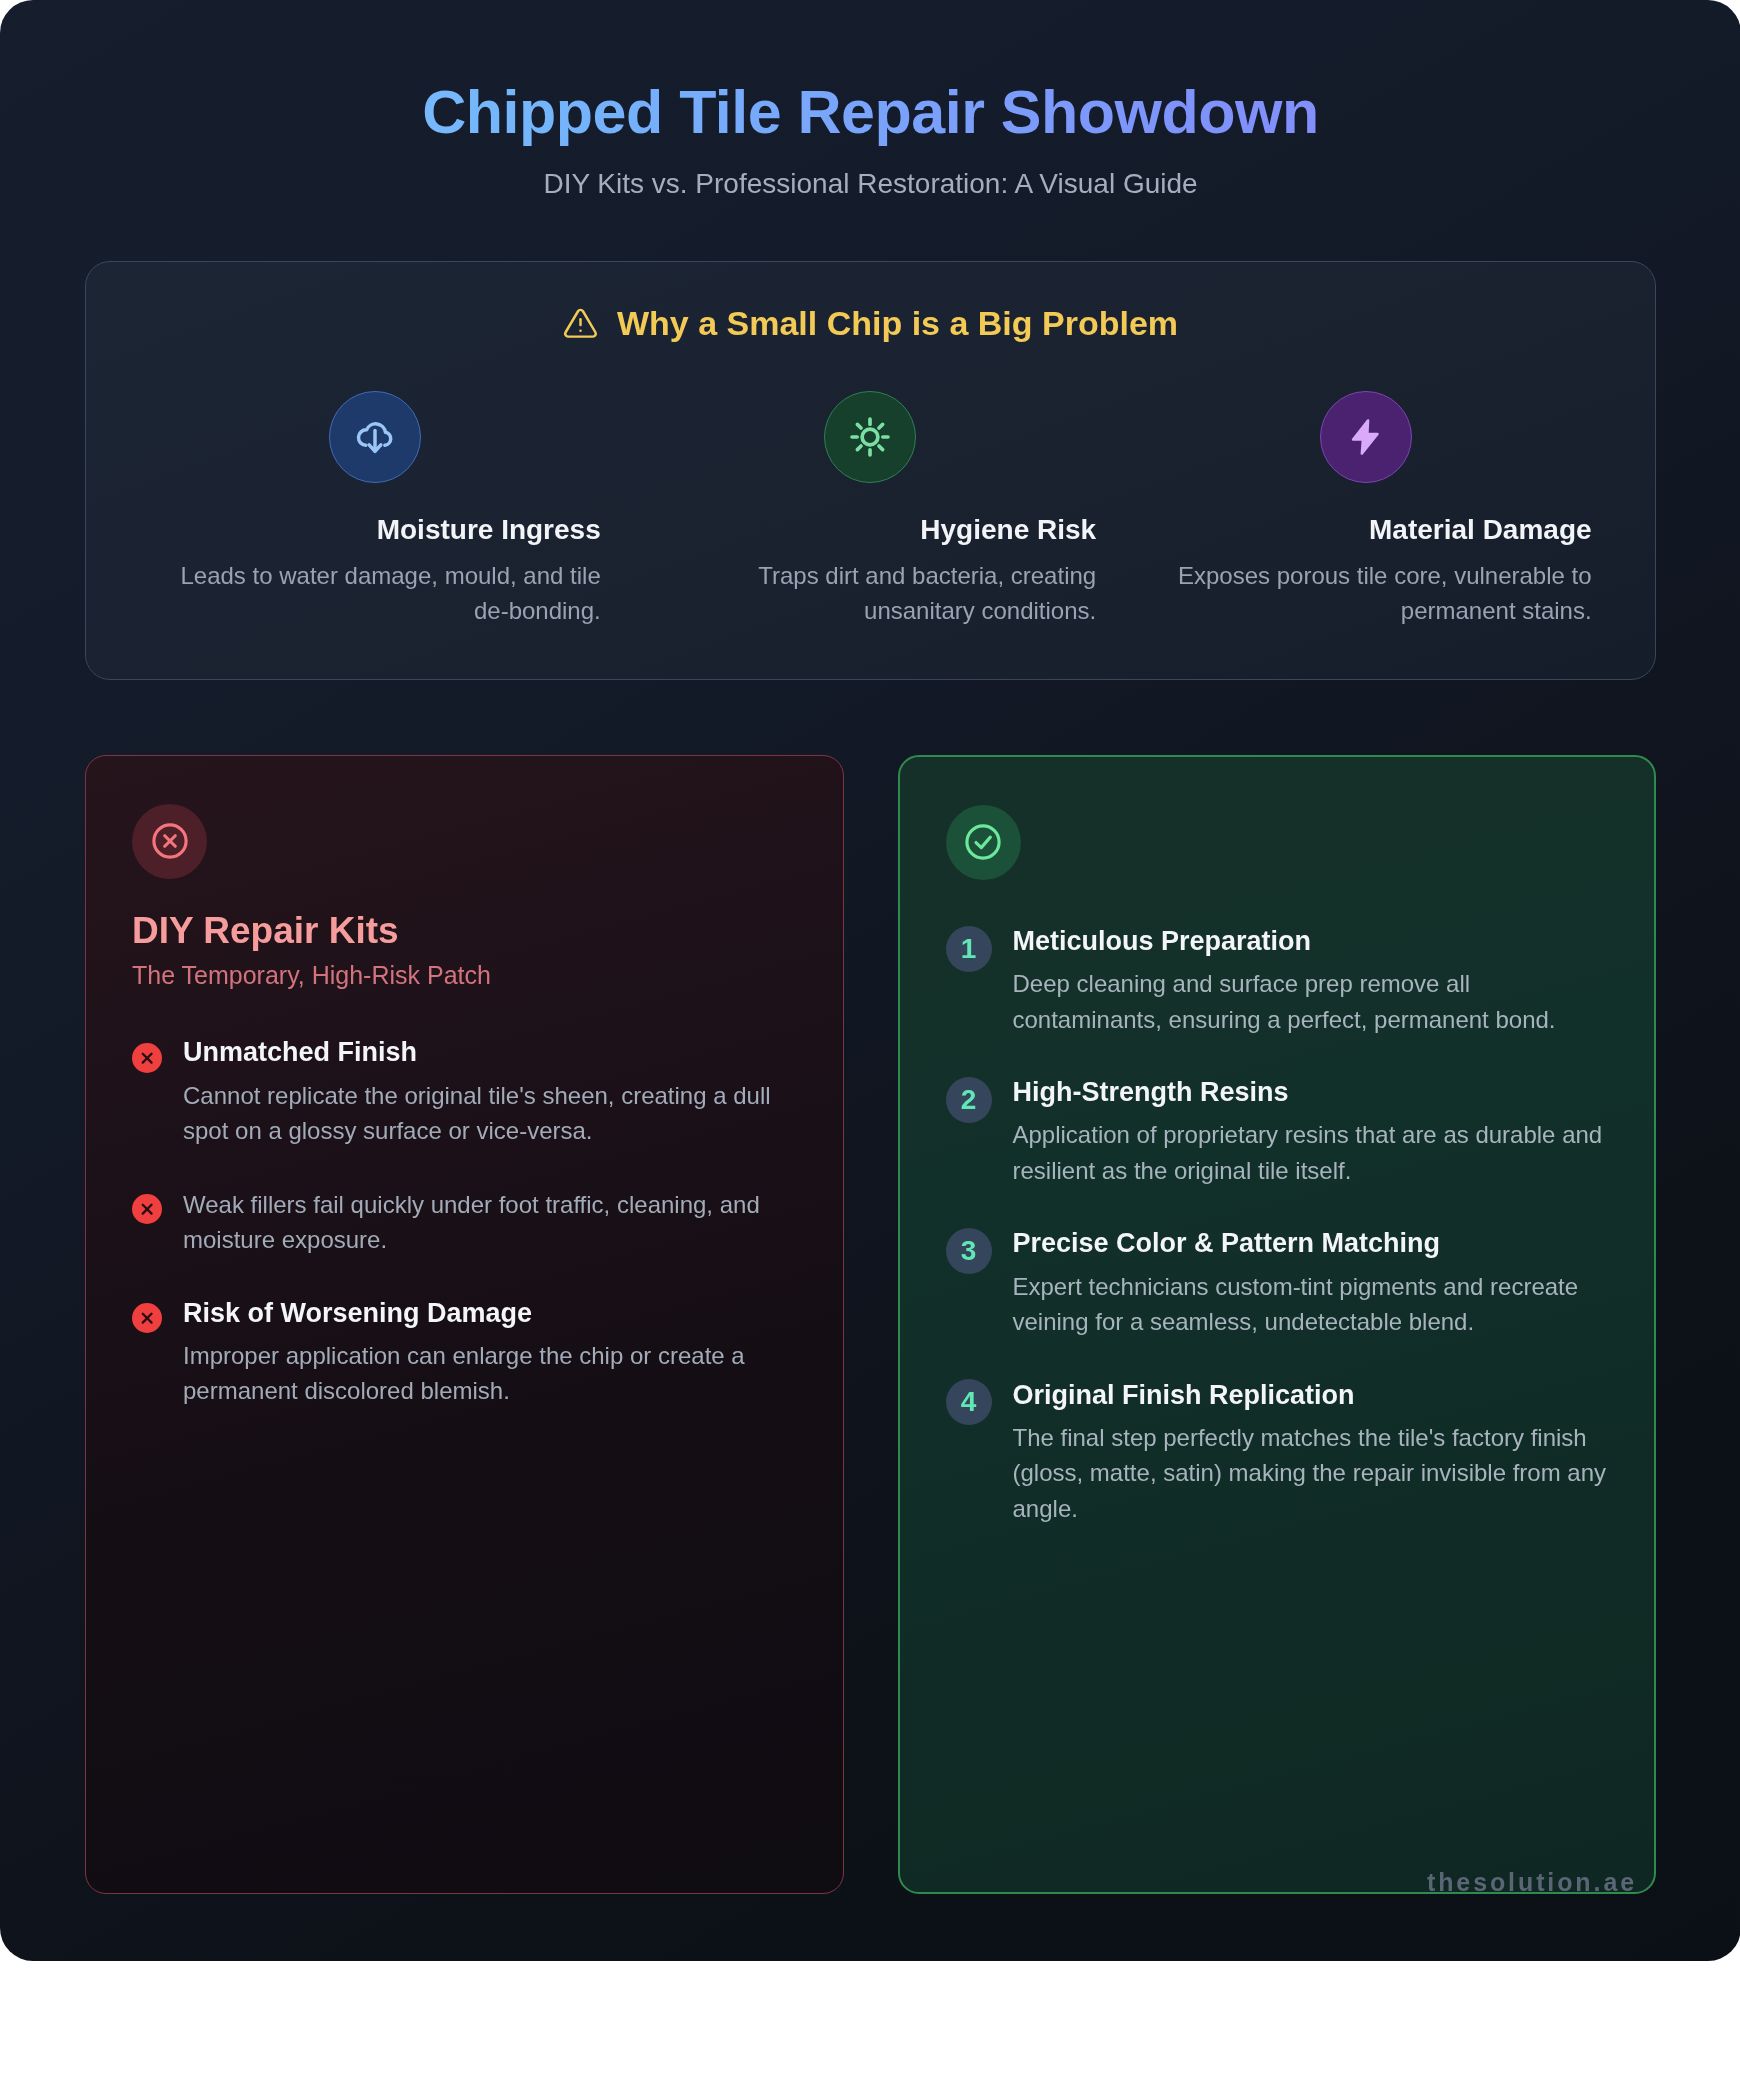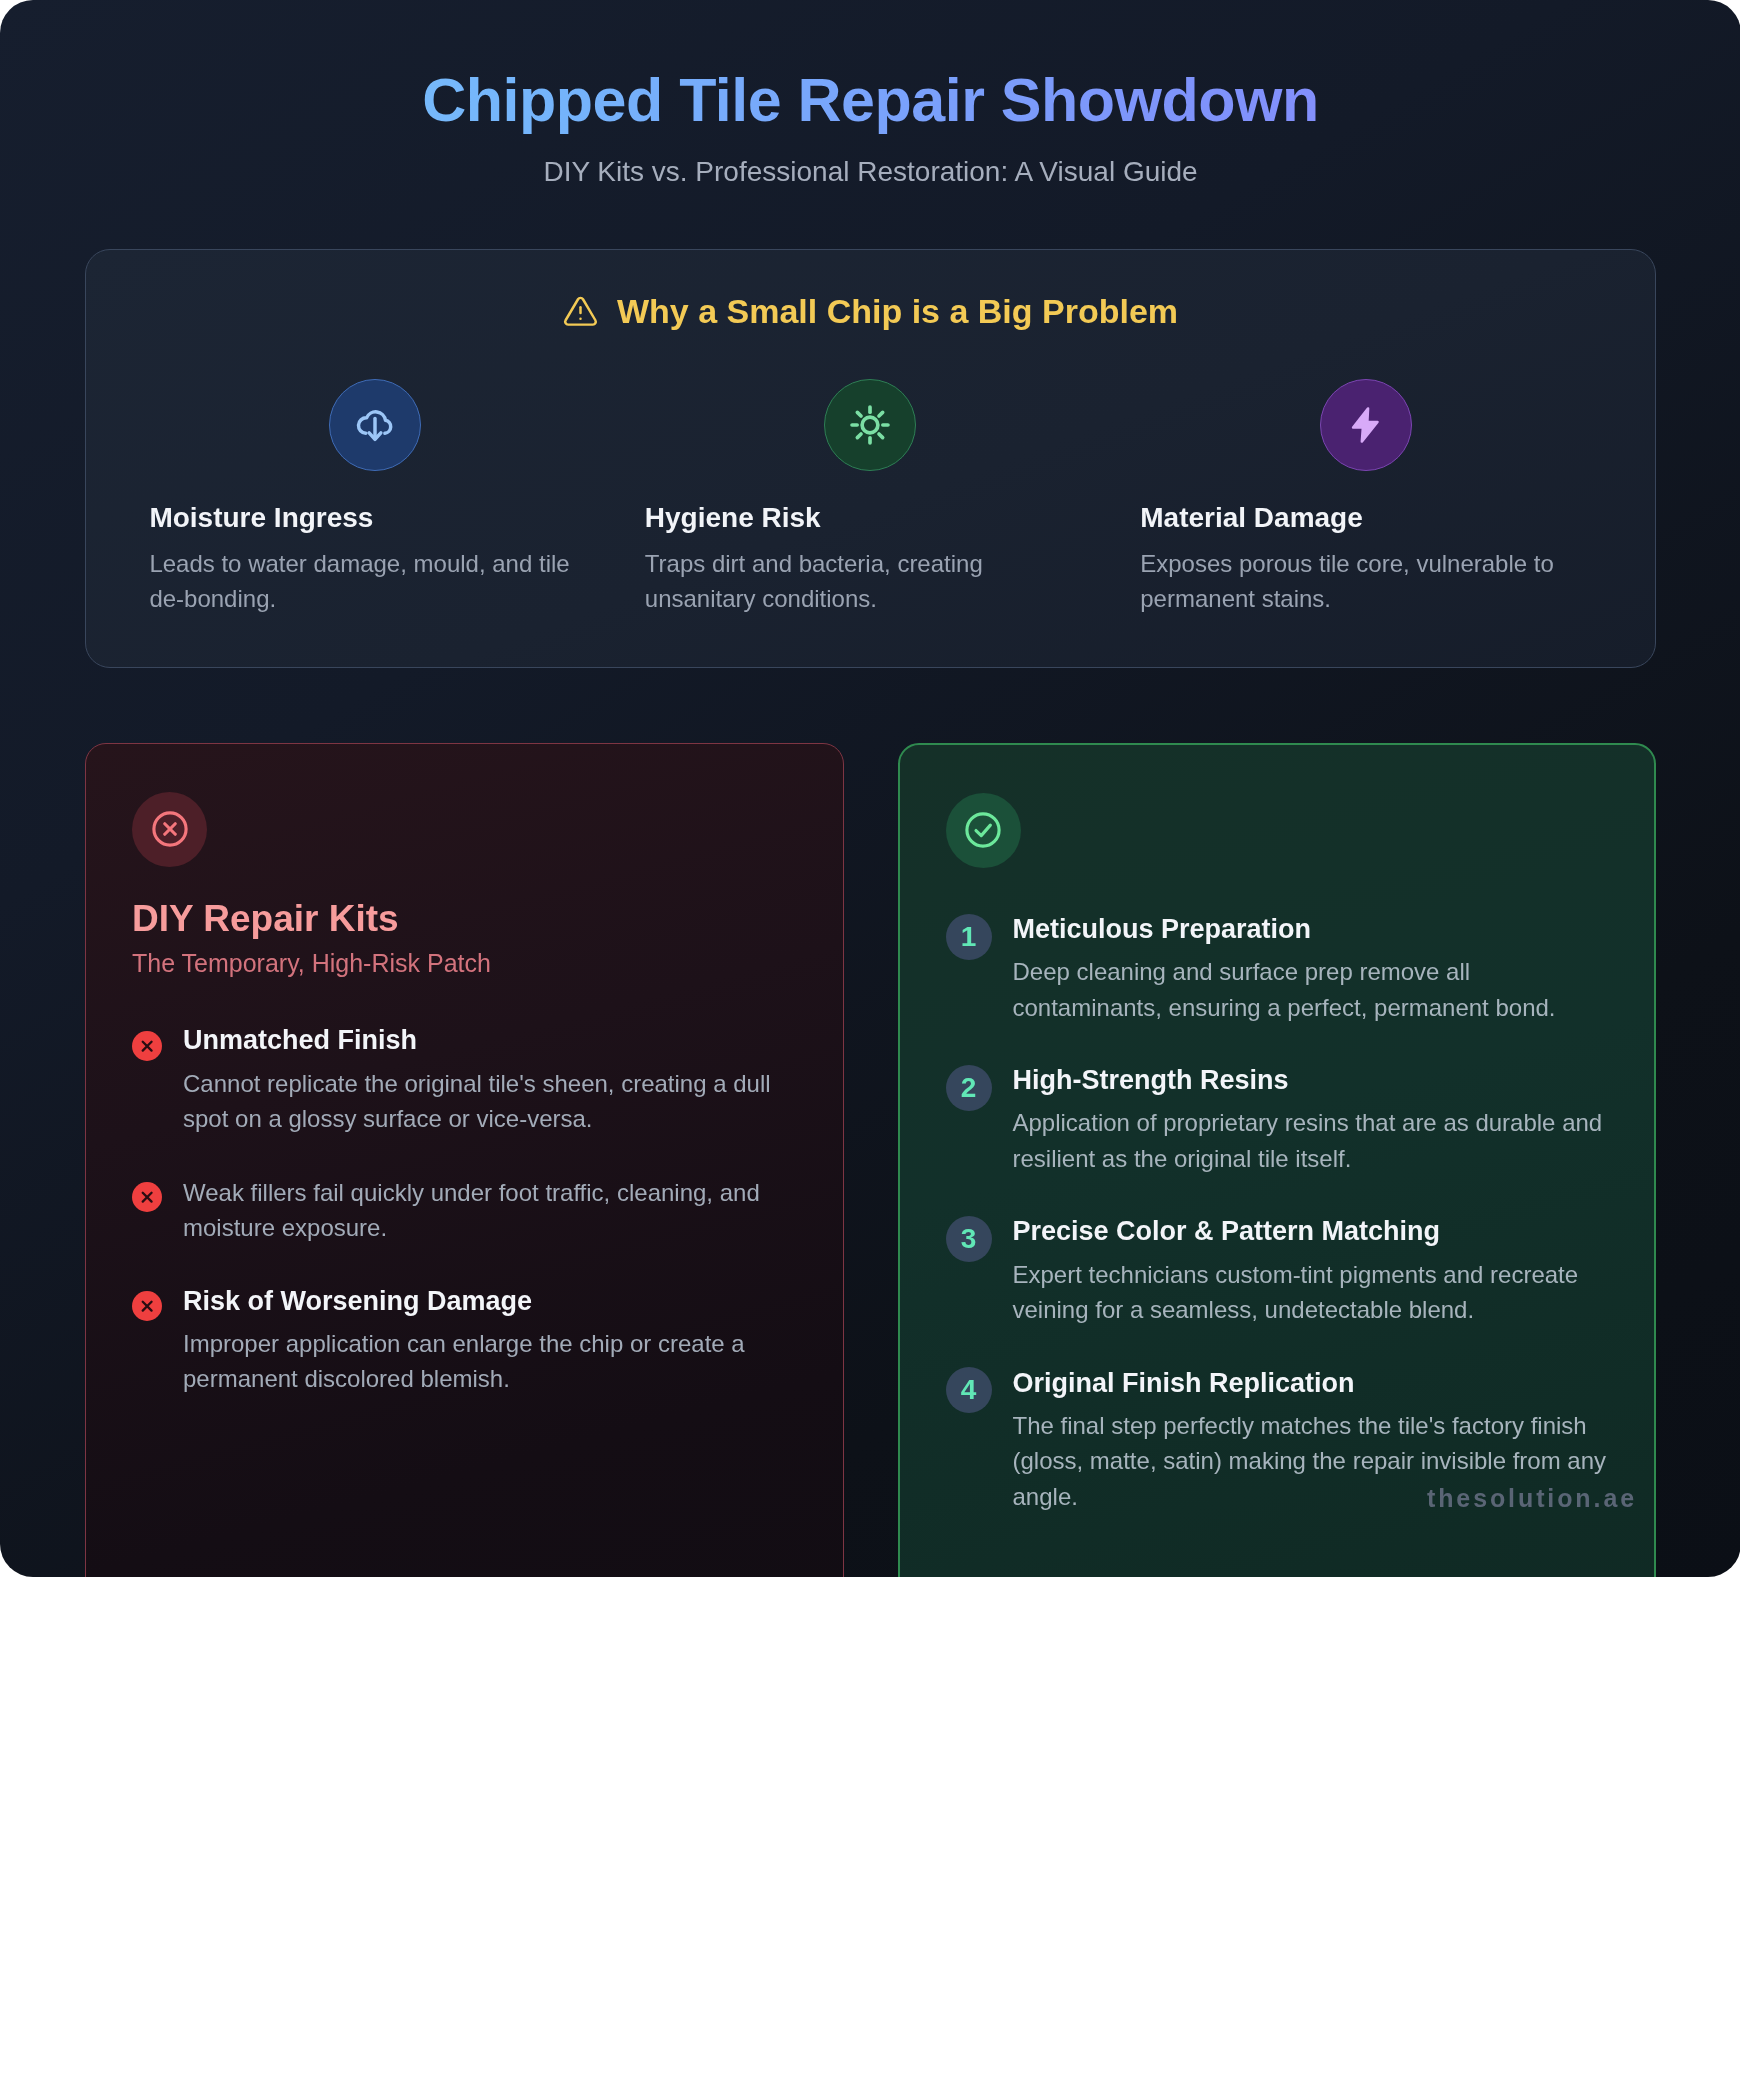--- a/index.html
+++ b/index.html
@@ -8,25 +8,25 @@
     width: 1741px;
     height: 2096px;
     background: #ffffff;
     font-family: "Liberation Sans", sans-serif;
     overflow: hidden;
   }
 
   #canvas {
     position: relative;
     width: 1741px;
-    height: 1577px;
+    height: 1961px;
     background: linear-gradient(150deg, #161e2e 0%, #131a28 35%, #0d1118 75%, #0b0f16 100%);
     border-radius: 33px;
     overflow: hidden;
-    padding: 0 85px;
+    padding: 12px 85px;
   }
 
   
   .header { padding-top: 65px; text-align: center; }
 
   .main-title {
     font-size: 61px;
     font-weight: bold;
     letter-spacing: -0.5px;
     background: linear-gradient(95deg, #7cc5fb 0%, #74b4fb 30%, #7e93fb 70%, #8f86fc 100%);
@@ -65,21 +65,21 @@
 
   .warn-icon { display: flex; align-items: center; }
 
   .problem-grid {
     margin-top: 48px;
     display: grid;
     grid-template-columns: repeat(3, 1fr);
     gap: 17.3px;
   }
 
-  .problem-item { text-align: left; padding: 0 13.4px; }
+  .problem-item { text-align: right; padding: 0 13.4px; }
 
   .circle-icon {
     width: 92px; height: 92px;
     border-radius: 50%;
     margin: 0 auto 31px;
     display: flex; align-items: center; justify-content: center;
   }
   .ci-blue   { background: #1e3a6b; border: 1.4px solid #3f6bb5; }
   .ci-green  { background: #16402c; border: 1.4px solid #2e7e55; }
   .ci-purple { background: #4a2270; border: 1.4px solid #7a45b0; }

